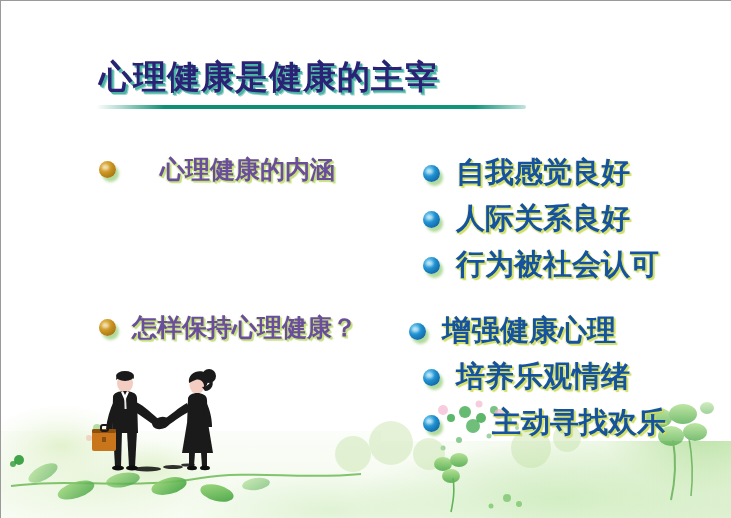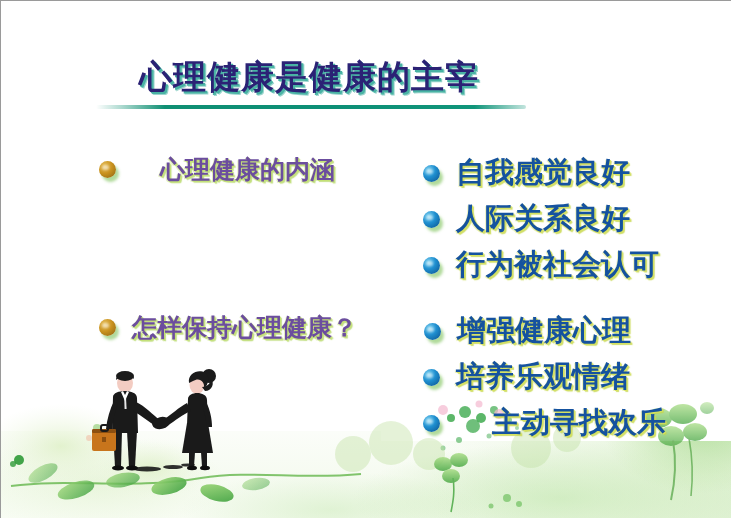--- a/index.html
+++ b/index.html
@@ -79,21 +79,20 @@
     position: absolute;
     left: 98px;
     top: 56px;
     font-size: 33px;
     font-weight: bold;
     letter-spacing: 1px;
     color: #2b2275;
     text-shadow: 2px 2px 0 #49b3a4, 3px 3px 0 rgba(73,179,164,.55);
     white-space: nowrap;
     line-height: 40px;
-    margin-left: 40px;
   }
   .title-rule {
     position: absolute;
     left: 95px;
     top: 104px;
     width: 430px;
     height: 4px;
     background: linear-gradient(to right,
         rgba(18,146,118,0) 0%,
         rgba(18,146,118,.35) 6%,
@@ -290,21 +289,21 @@
   <div class="item" style="left:422px; top:198px;text-align:center;">
     <span class="dot blue"></span>
     <span class="label blue">人际关系良好</span>
   </div>
 
   <div class="item" style="left:422px; top:244px;">
     <span class="dot blue"></span>
     <span class="label blue">行为被社会认可</span>
   </div>
 
-  <div class="item" style="left:423px; top:310px;">
+  <div class="item" style="left:408px; top:310px;">
     <span class="dot blue"></span>
     <span class="label blue">增强健康心理</span>
   </div>
 
   <div class="item" style="left:422px; top:356px;">
     <span class="dot blue"></span>
     <span class="label blue">培养乐观情绪</span>
   </div>
 
   <div class="item" style="left:422px; top:402px;gap:36px;">

